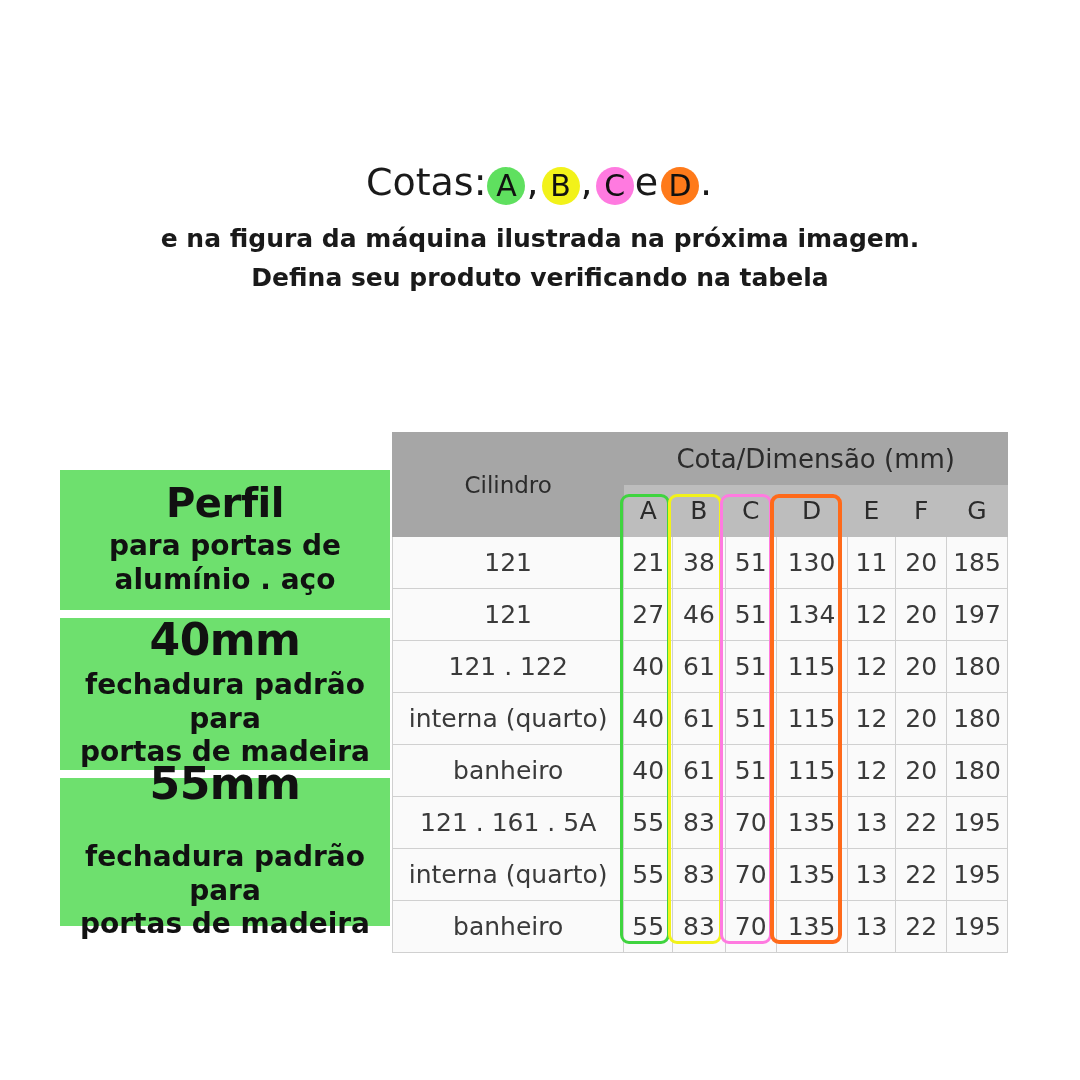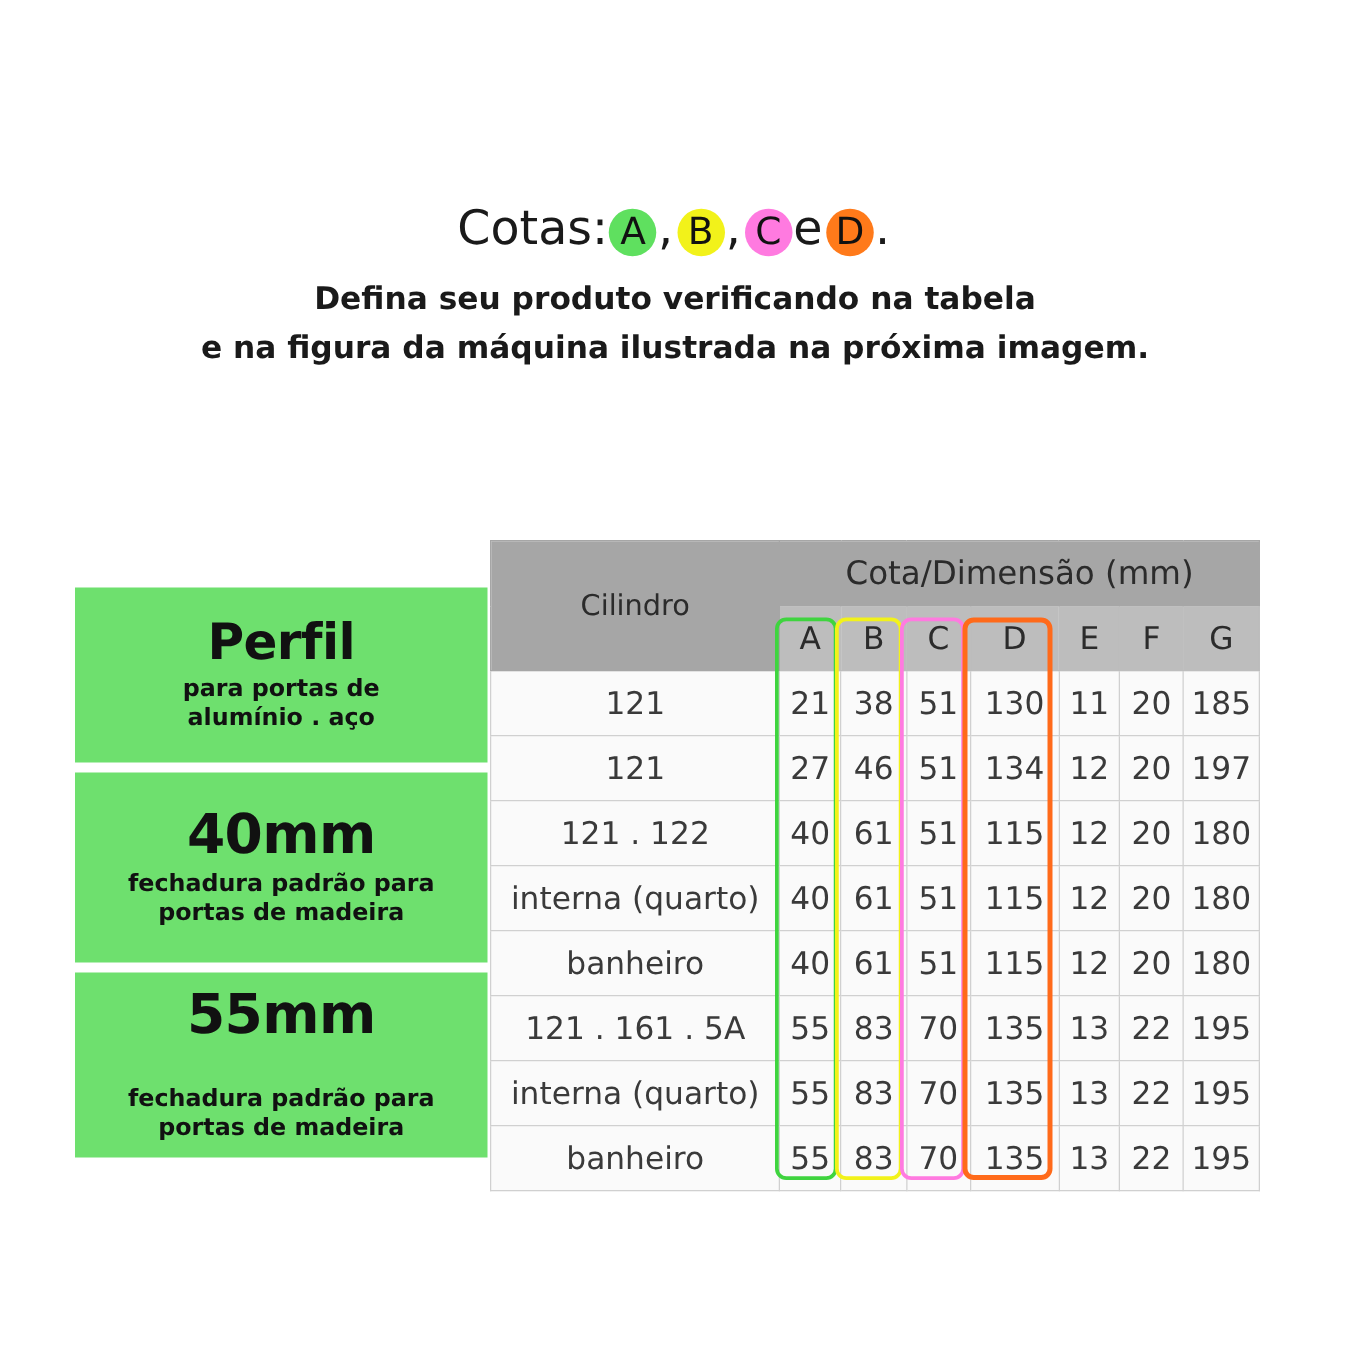--- a/index.html
+++ b/index.html
@@ -100,21 +100,21 @@
   .gb-2 { height: 152px; }
   .gb-3 { height: 148px; gap: 28px; }
   .green-title {
     font-size: 40px;
     font-weight: bold;
     line-height: 1.05;
     letter-spacing: -0.5px;
   }
   .green-title.big { font-size: 44px; }
   .green-sub {
-    font-size: 19px;
+    font-size: 28px;
     font-weight: bold;
     line-height: 1.2;
     margin-top: 5px;
   }
 
   
   .table-wrap {
     position: absolute;
     left: 332px;
     top: 0;
@@ -194,22 +194,22 @@
       <span class="sep">,</span>
     <span class="chip" style="background:#f2f21a;">B</span>
       <span class="sep">,</span>
     <span class="chip" style="background:#ff7ae0;">C</span>
       <span class="sep"> e </span>
     <span class="chip" style="background:#ff7a1a;">D</span>
       <span class="sep">.</span>
   </div>
 
   <div class="header-line3">
+    <div>e na figura da máquina ilustrada na próxima imagem.</div>
     <div>Defina seu produto verificando na tabela</div>
-    <div>e na figura da máquina ilustrada na próxima imagem.</div>
   </div>
 </div>
 
 <div class="figure">
 
   <div class="left-col">
 
     <div class="green-box gb-1">
       <div class="green-title">Perfil</div>
       <div class="green-sub">

